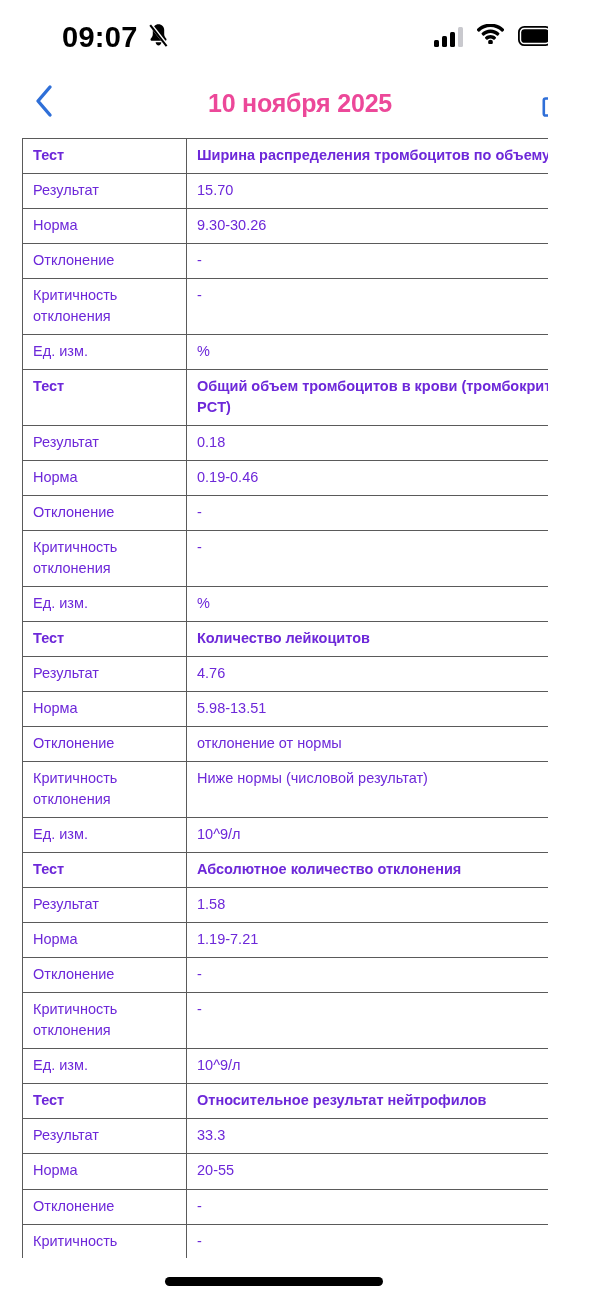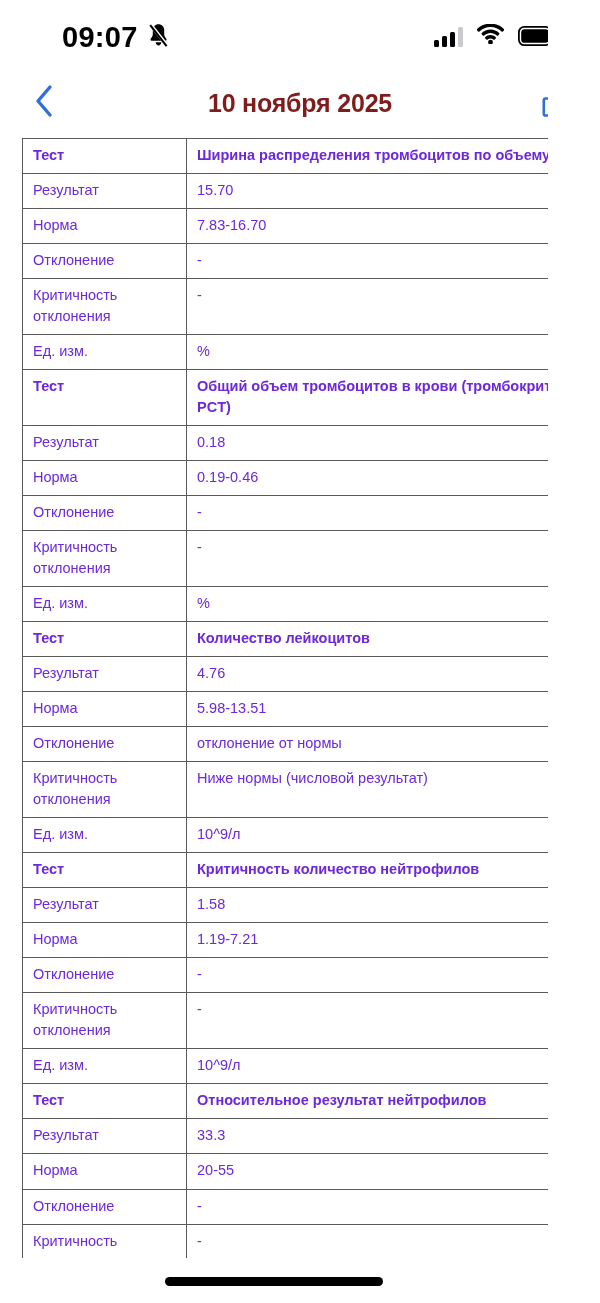--- a/index.html
+++ b/index.html
@@ -90,21 +90,21 @@
     display: flex;
     align-items: center;
     justify-content: center;
     cursor: pointer;
   }
   .nav-title {
     width: 100%;
     text-align: center;
     font-size: 25px;
     font-weight: bold;
-    color: #7f1d1d;
+    color: #ec4899;
     letter-spacing: -0.2px;
   }
   .nav-share {
     position: absolute;
     right: 22px;
     top: 50%;
     transform: translateY(-50%);
     width: 44px; height: 44px;
     display: flex;
     align-items: center;
@@ -225,21 +225,21 @@
           <tr class="test-row">
             <td class="label-cell">Тест</td>
             <td class="value-cell">Ширина распределения тромбоцитов по объему</td>
           </tr>
           <tr>
             <td class="label-cell">Результат</td>
             <td class="value-cell">15.70</td>
           </tr>
           <tr>
             <td class="label-cell">Норма</td>
-            <td class="value-cell">7.83-16.70</td>
+            <td class="value-cell">9.30-30.26</td>
           </tr>
           <tr>
             <td class="label-cell">Отклонение</td>
             <td class="value-cell">-</td>
           </tr>
           <tr class="crit-row">
             <td class="label-cell">Критичность отклонения</td>
             <td class="value-cell">-</td>
           </tr>
           <tr>
@@ -292,21 +292,21 @@
             <td class="label-cell">Критичность отклонения</td>
             <td class="value-cell">Ниже нормы (числовой результат)</td>
           </tr>
           <tr>
             <td class="label-cell">Ед. изм.</td>
             <td class="value-cell">10^9/л</td>
           </tr>
 
           <tr class="test-row">
             <td class="label-cell">Тест</td>
-            <td class="value-cell">Критичность количество нейтрофилов</td>
+            <td class="value-cell">Абсолютное количество отклонения</td>
           </tr>
           <tr>
             <td class="label-cell">Результат</td>
             <td class="value-cell">1.58</td>
           </tr>
           <tr>
             <td class="label-cell">Норма</td>
             <td class="value-cell">1.19-7.21</td>
           </tr>
           <tr>

